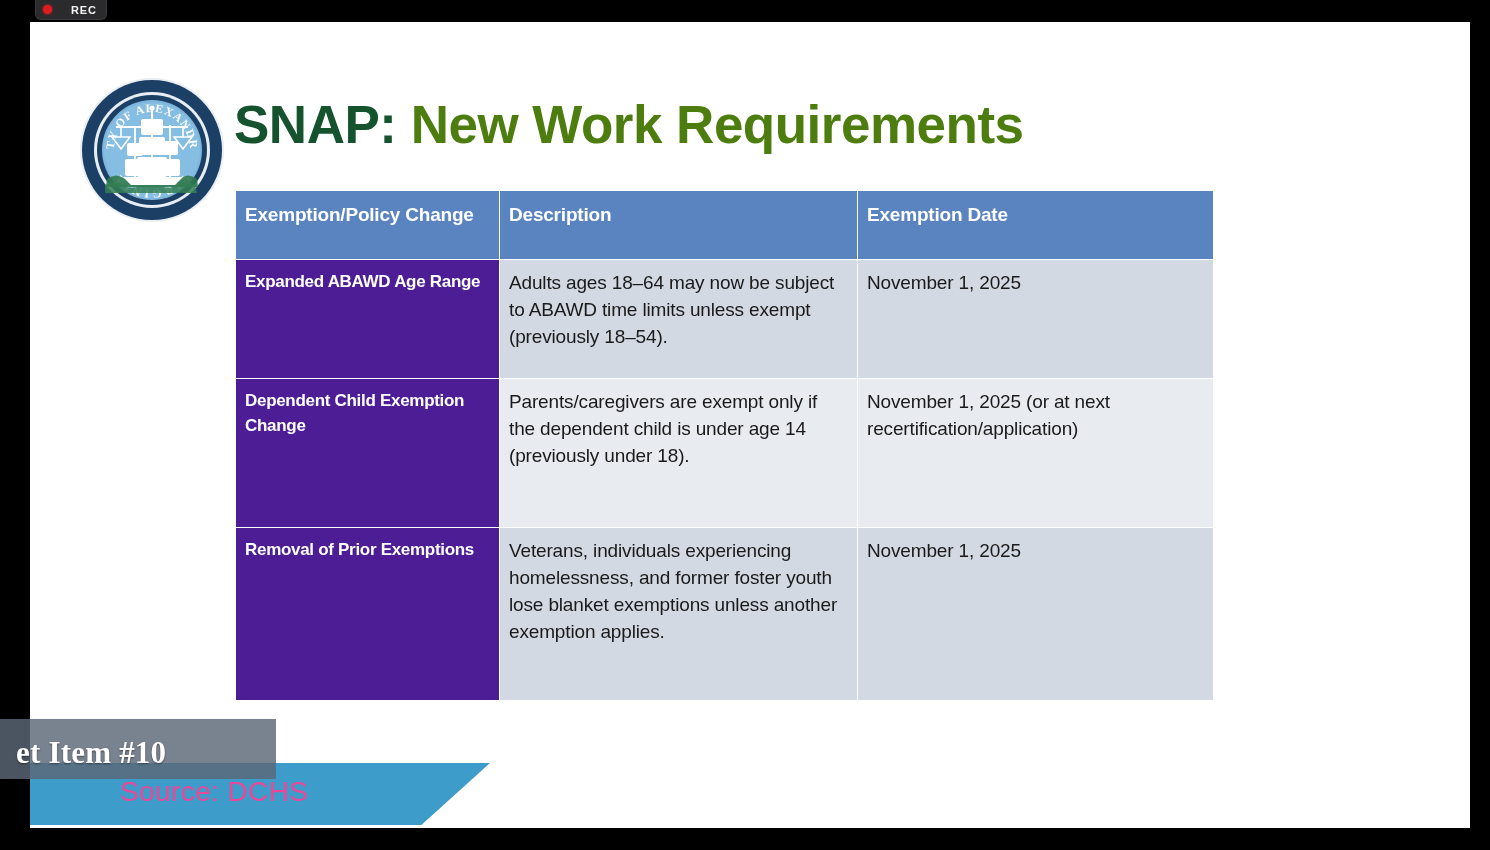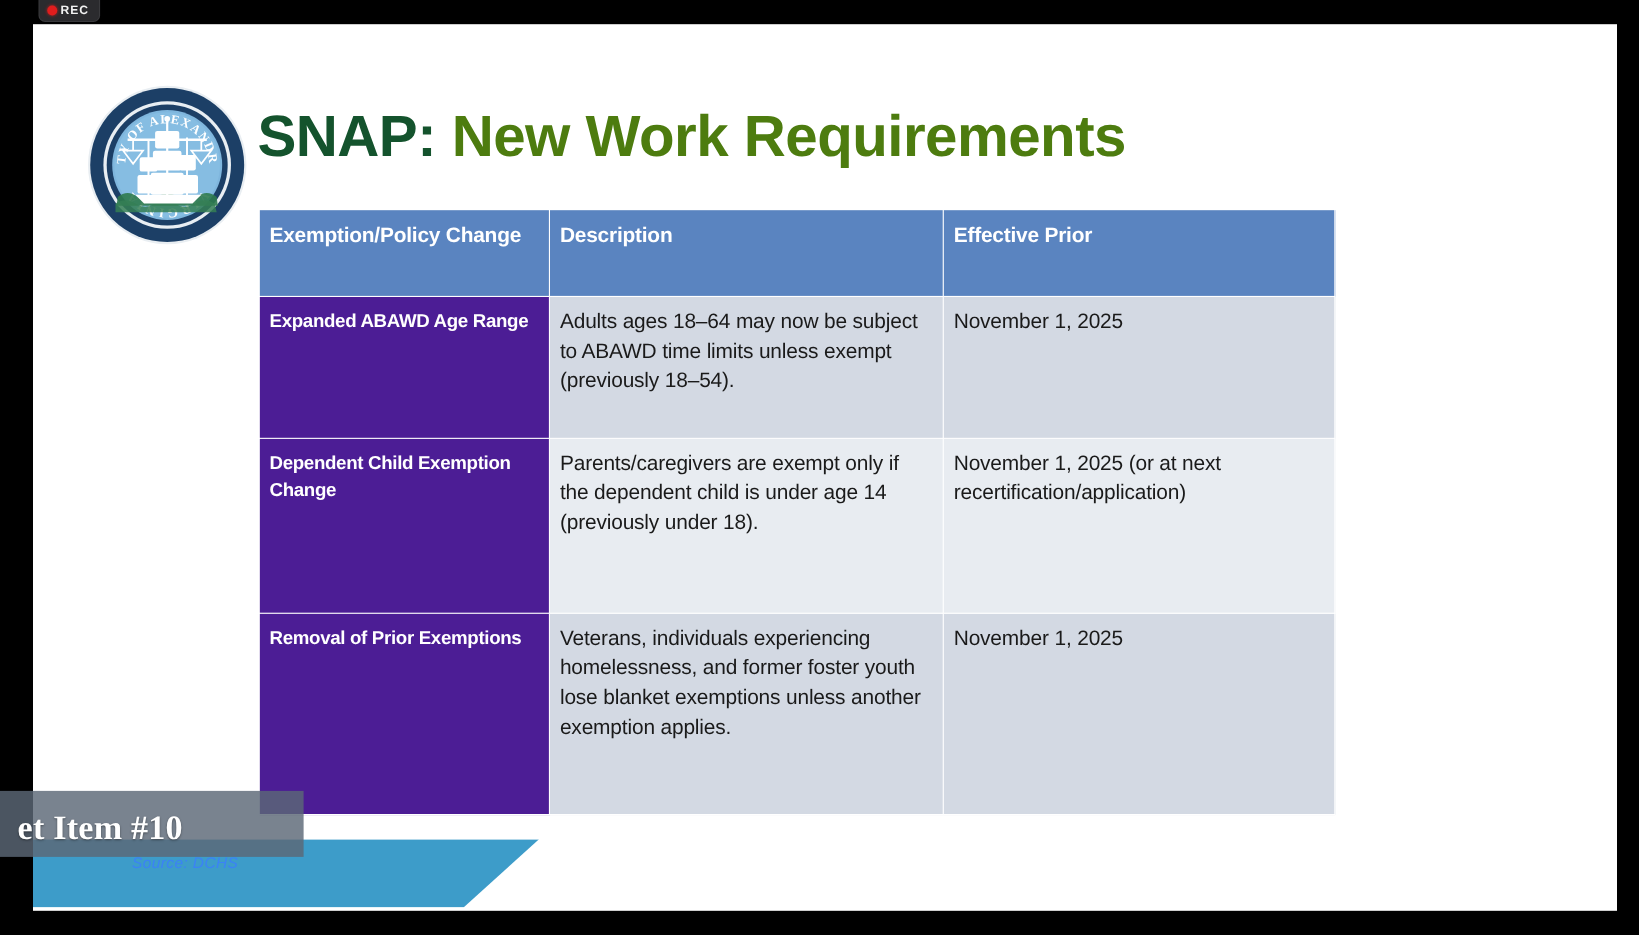--- a/index.html
+++ b/index.html
@@ -23,21 +23,21 @@
   }
 
   
   #rec-badge {
     position: absolute;
     left: 36px;
     top: 0px;
     height: 19px;
     display: flex;
     align-items: center;
-    gap: 3px;
+    gap: 19px;
     padding: 0 9px 0 7px;
     background: #2b2b2e;
     border-radius: 0 0 5px 5px;
     box-shadow: 0 0 0 1px #3a3a3d;
   }
   #rec-dot {
     width: 9px;
     height: 9px;
     border-radius: 50%;
     background: #e01d1d;
@@ -98,21 +98,21 @@
     left: 205px;
     top: 168px;
     width: 978px;
     border-collapse: collapse;
     table-layout: fixed;
     box-shadow: 0 0 0 1px rgba(255,255,255,.8);
   }
   #policy-table th,
   #policy-table td {
     vertical-align: top;
-    padding: 10px 12px 20px 9px;
+    padding: 10px 12px 10px 9px;
     border: 1px solid #ffffff;
     font-family: "Liberation Sans", sans-serif;
   }
   #policy-table thead th {
     background: #5a84c0;
     color: #ffffff;
     font-size: 19px;
     font-weight: bold;
     text-align: left;
     letter-spacing: -.2px;
@@ -162,23 +162,22 @@
     position: absolute;
     left: -30px;
     bottom: 0px;
     width: 540px;
     height: 165px;
   }
   #source-text {
     position: absolute;
     left: 120px;
     top: 113px;
-    color: #3b82f6;
-    font-style: italic;
-    font-size: 14px;
+    color: #ec4899;
+    font-size: 28px;
     letter-spacing: .4px;
     font-family: "Liberation Sans", sans-serif;
   }
 
   
   #docket-overlay {
     position: absolute;
     left: 0px;
     top: 719px;
     width: 276px;
@@ -263,21 +262,21 @@
     <table id="policy-table">
       <colgroup>
         <col class="c1">
           <col class="c2">
           <col class="c3">
       </colgroup>
       <thead>
         <tr>
           <th>Exemption/Policy Change</th>
           <th>Description</th>
-          <th>Effective Prior</th>
+          <th>Exemption Date</th>
         </tr>
       </thead>
       <tbody>
         <tr class="band-dark h-r1">
           <td class="col-policy">Expanded ABAWD Age Range</td>
           <td class="col-desc">Adults ages 18–64 may now be subject to ABAWD time limits unless exempt (previously 18–54).</td>
           <td class="col-date">November 1, 2025</td>
         </tr>
         <tr class="band-light h-r2">
           <td class="col-policy">Dependent Child Exemption Change</td>

